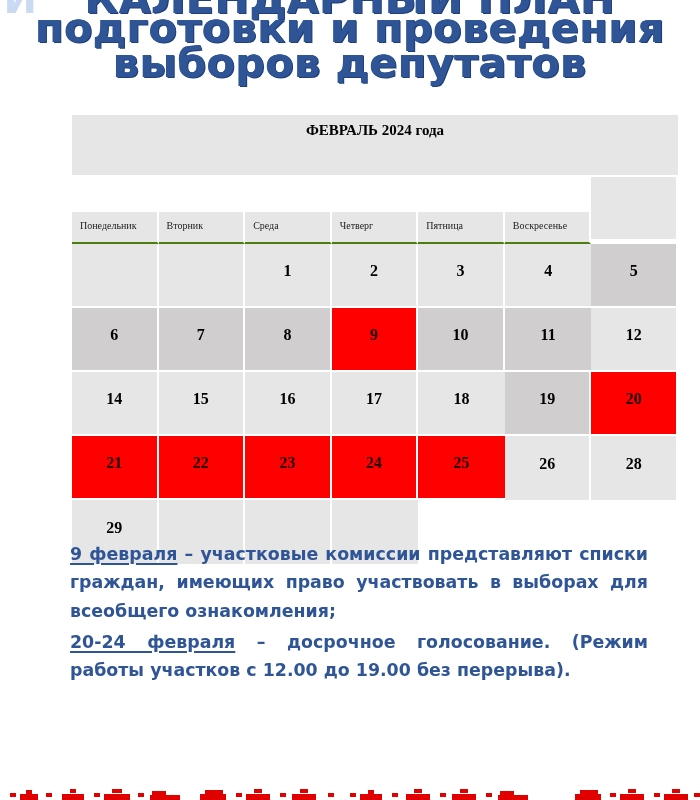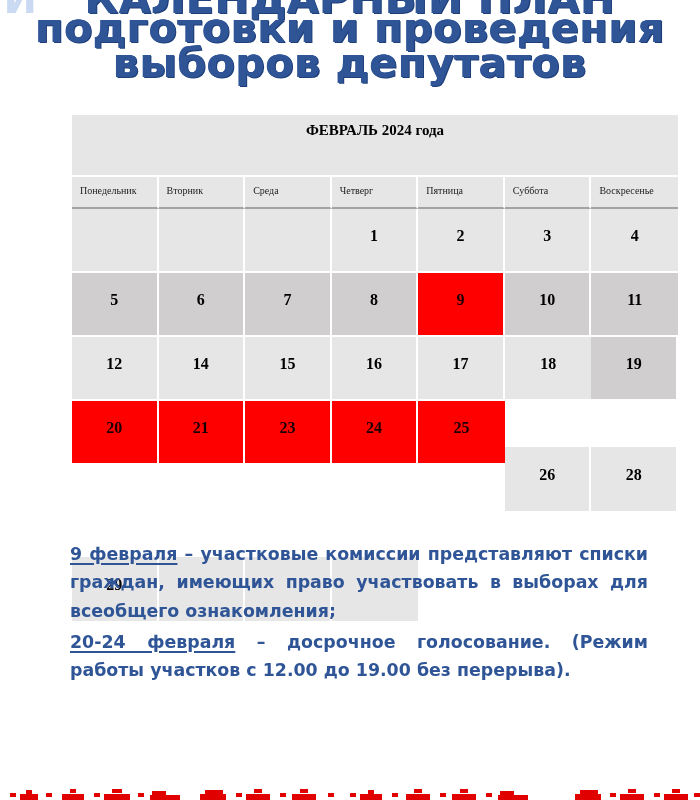--- a/index.html
+++ b/index.html
@@ -66,47 +66,48 @@
       box-sizing: border-box;
     }
     .cal-grid {
       display: grid;
       grid-template-columns: repeat(7, 1fr);
     }
     .cal-head-cell {
       height: 32px;
       background: #e6e6e6;
       border-right: 2px solid #ffffff;
-      border-bottom: 2px solid #a3a3a3;
+      border-bottom: 2px solid #4d7c0f;
       box-sizing: border-box;
       font-family: "Liberation Serif", serif;
       font-size: 10px;
       color: #222;
       padding: 8px 0 0 8px;
+      margin-top: 35px;
     }
     .cal-head-cell:nth-child(7n) { border-right: none; }
     .cal-cell {
       height: 64px;
       background: #e6e6e6;
       border-right: 2px solid #ffffff;
       border-bottom: 2px solid #ffffff;
       box-sizing: border-box;
       display: flex;
       align-items: center;
       justify-content: center;
       font-family: "Liberation Serif", serif;
       font-weight: bold;
       font-size: 16px;
       color: #000;
       padding-bottom: 8px;
     }
     .cal-cell.col7 { border-right: none; }
     .cal-cell.shade { background: #d0cece; }
     .cal-cell.red { background: #ff0000; color: #1a0000; }
-    .cal-cell.last { border-bottom: none; margin-top: 46px; }
+    .cal-cell.last { border-bottom: none; }
 
     .notes {
       position: absolute;
       left: 67px;
       top: 537px;
       width: 584px;
       color: #2f5597;
       font-family: "DejaVu Sans", sans-serif;
       font-weight: bold;
       font-size: 17.4px;
@@ -140,21 +141,20 @@
 <div class="title title-line2">выборов депутатов</div>
 
 <div class="calendar">
   <div class="cal-title">ФЕВРАЛЬ 2024 года</div>
   <div class="cal-grid">
     <div class="cal-head-cell">Понедельник</div>
     <div class="cal-head-cell">Вторник</div>
     <div class="cal-head-cell">Среда</div>
     <div class="cal-head-cell">Четверг</div>
     <div class="cal-head-cell">Пятница</div>
-    <div class="cal-head-cell">Суббота</div>
     <div class="cal-head-cell">Воскресенье</div>
 
     <div class="cal-cell"></div>
     <div class="cal-cell"></div>
     <div class="cal-cell"></div>
     <div class="cal-cell">1</div>
     <div class="cal-cell">2</div>
     <div class="cal-cell">3</div>
     <div class="cal-cell col7">4</div>
 
@@ -169,20 +169,21 @@
     <div class="cal-cell">12</div>
     <div class="cal-cell">14</div>
     <div class="cal-cell">15</div>
     <div class="cal-cell">16</div>
     <div class="cal-cell">17</div>
     <div class="cal-cell col7">18</div>
 
     <div class="cal-cell shade">19</div>
     <div class="cal-cell red">20</div>
     <div class="cal-cell red">21</div>
+    <div class="cal-cell red">22</div>
     <div class="cal-cell red">23</div>
     <div class="cal-cell red">24</div>
     <div class="cal-cell red col7">25</div>
 
     <div class="cal-cell last">26</div>
     <div class="cal-cell last">28</div>
     <div class="cal-cell last">29</div>
     <div class="cal-cell last"></div>
     <div class="cal-cell last"></div>
     <div class="cal-cell last col7"></div>

